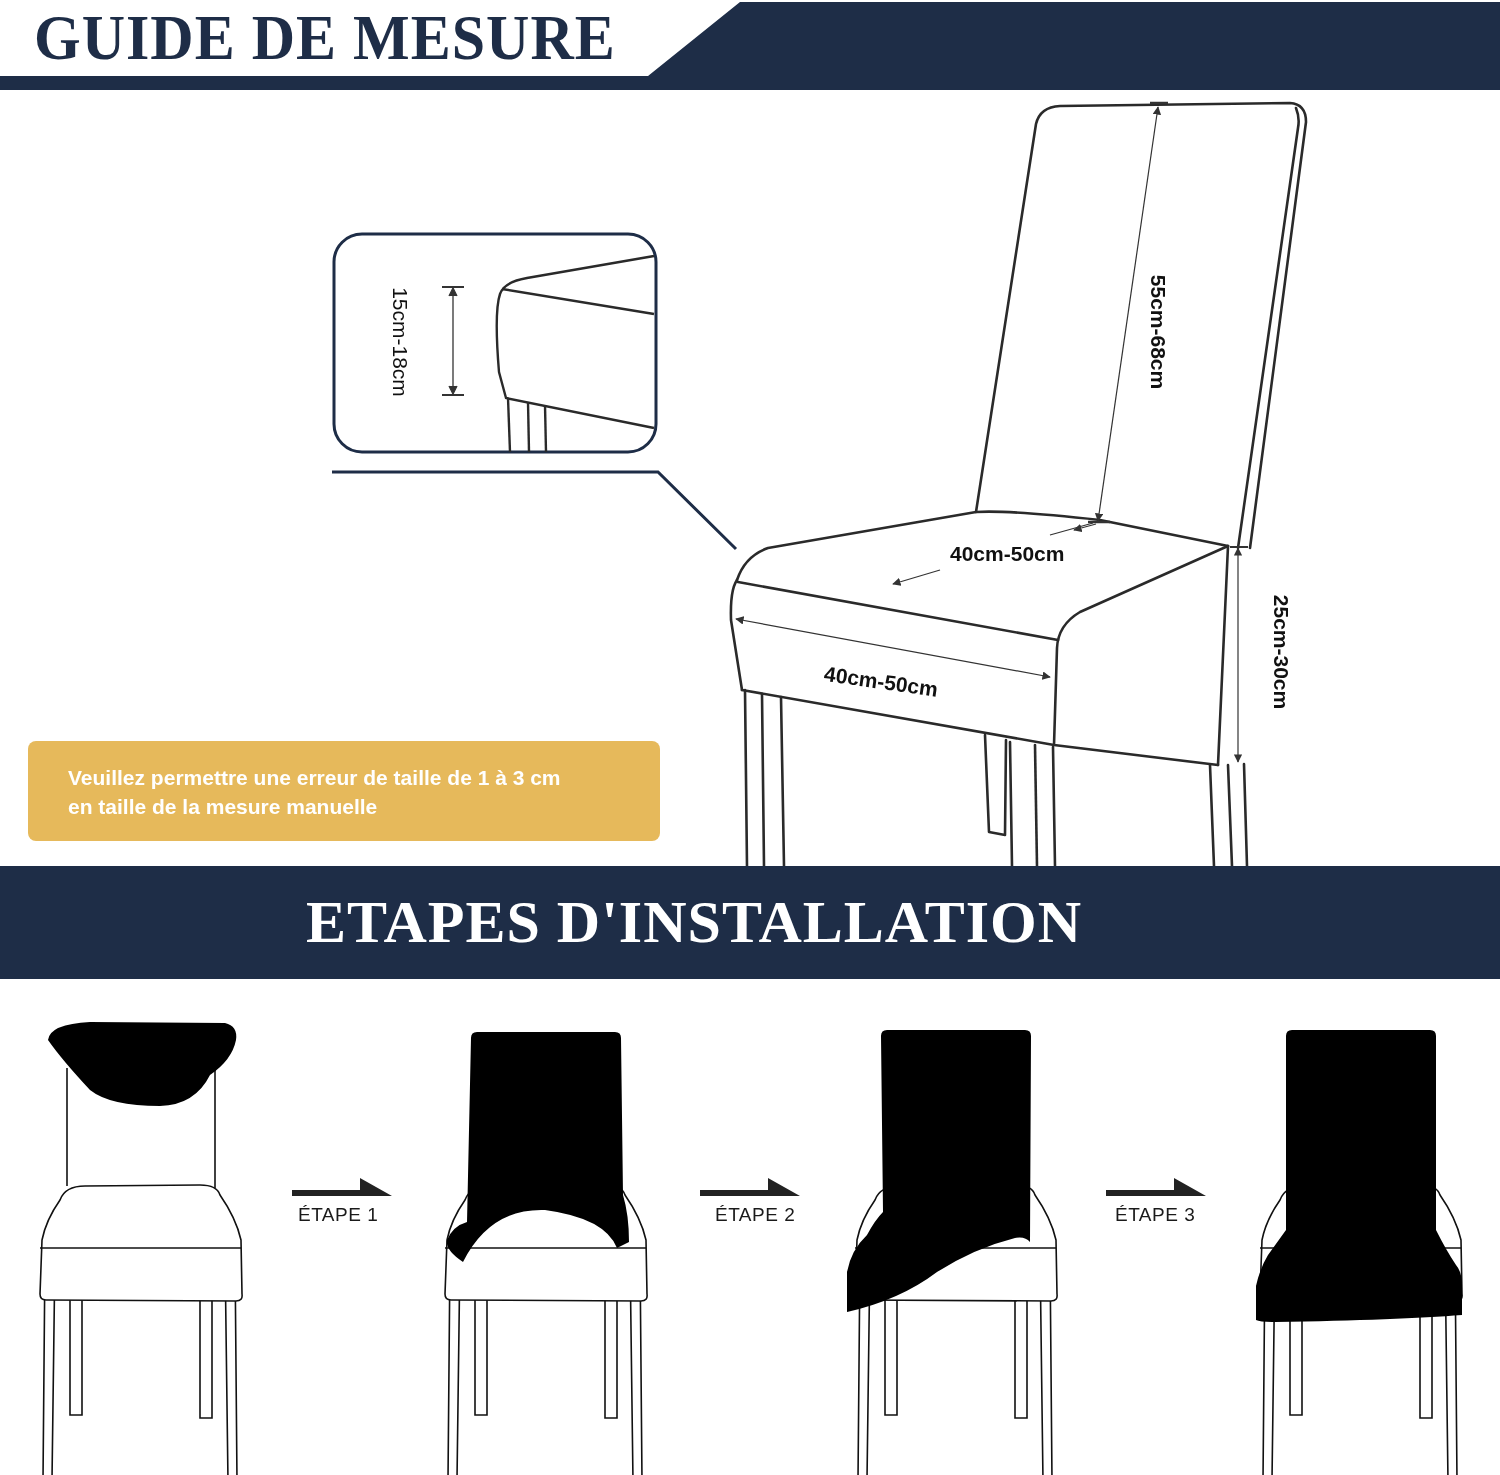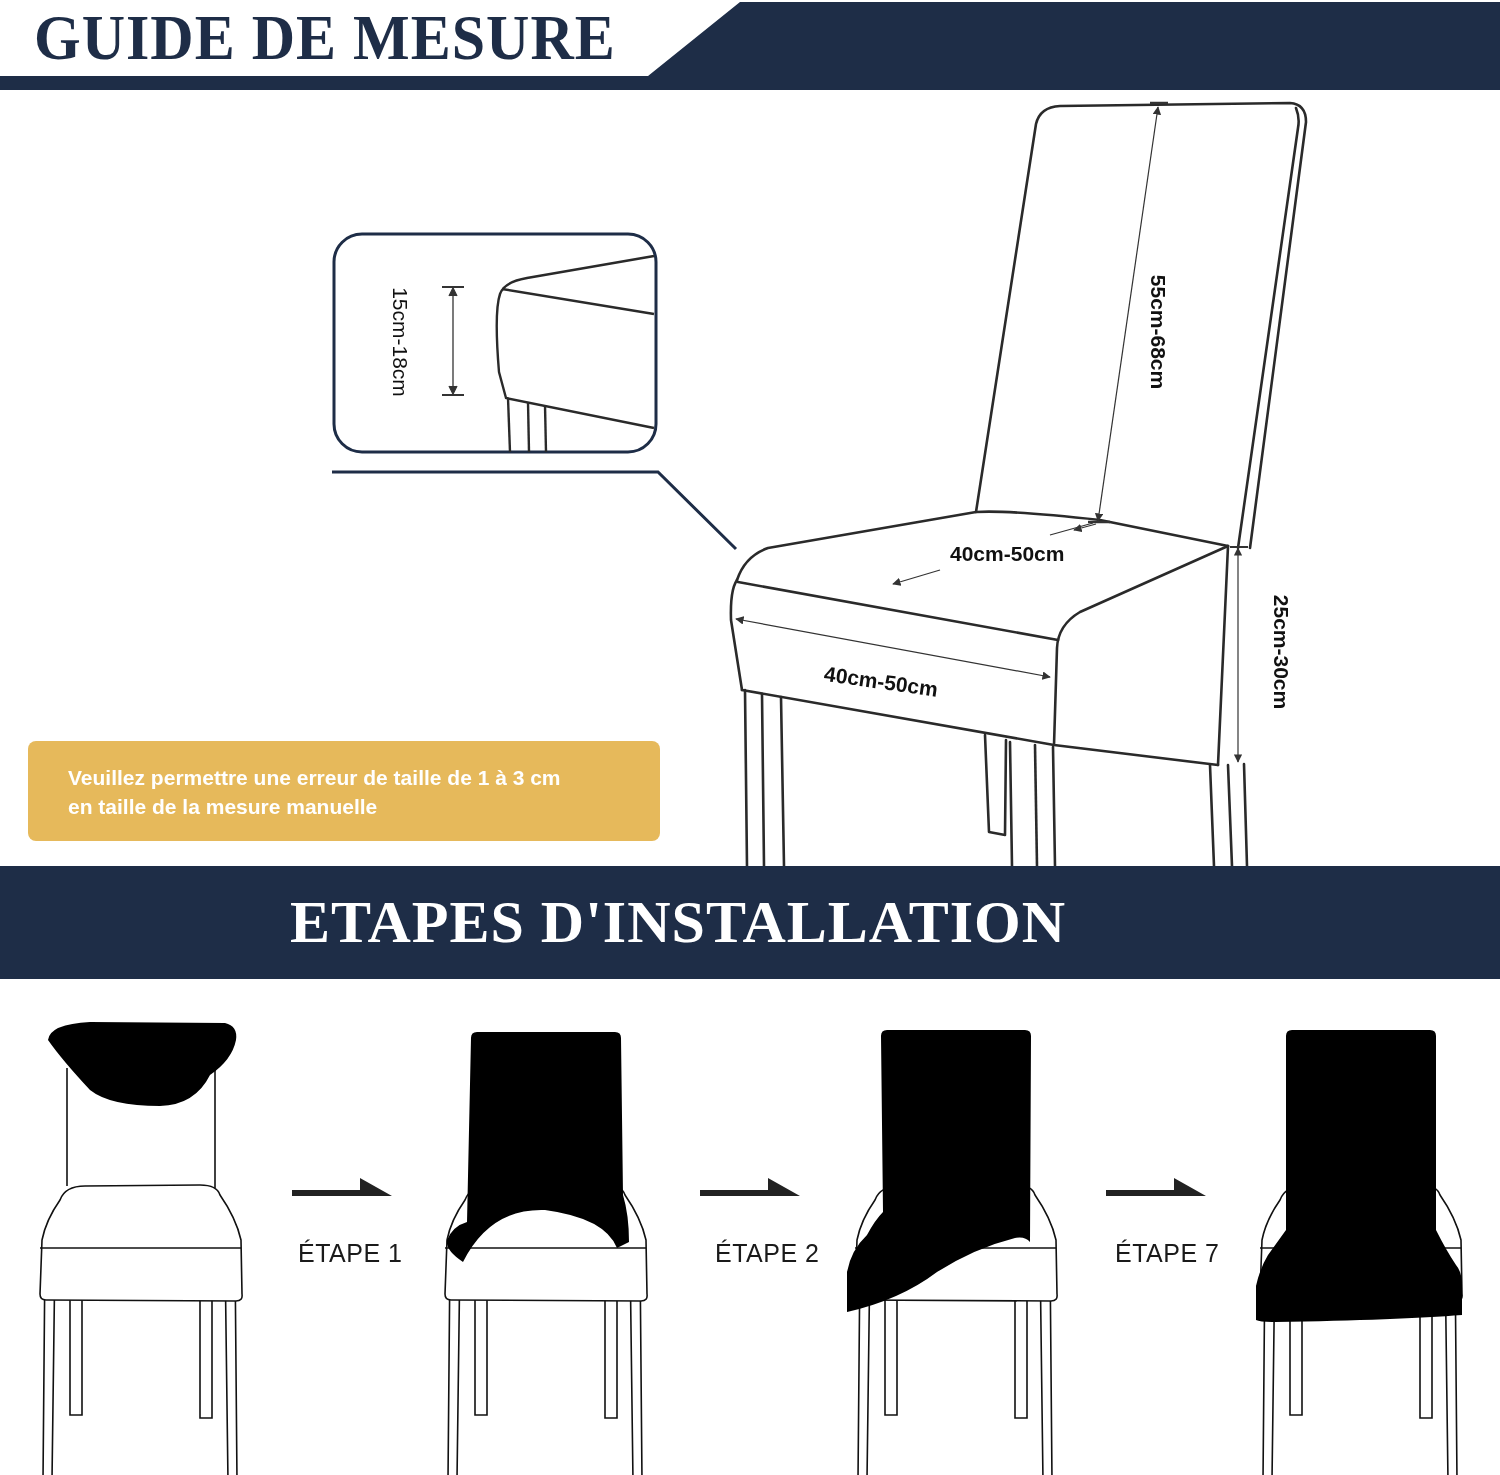--- a/index.html
+++ b/index.html
@@ -13,27 +13,27 @@
     }
     .notice {
       left: 28px; top: 741px; width: 632px; height: 100px; background: #e6b95b;
       border-radius: 8px; box-sizing: border-box; padding: 22px 40px 0 40px;
       color: #ffffff; font-weight: bold; font-size: 21px; line-height: 29px;
     }
     .install-band {
       left: 0; top: 866px; width: 1500px; height: 113px; background: #1e2d47;
     }
     .install-title {
-      left: 0; top: 866px; width: 1356px; height: 113px; line-height: 113px; text-align: center;
+      left: 16px; top: 866px; width: 1356px; height: 113px; line-height: 113px; text-align: center;
       font-family: "Liberation Serif", "DejaVu Serif", serif; font-weight: bold;
       font-size: 60px; color: #ffffff; letter-spacing: 1px; white-space: nowrap;
     }
     .dim-label { font-size: 21px; color: #111; font-weight: bold; white-space: nowrap; }
     .dim-label.rot90 { transform: rotate(90deg); transform-origin: center center; }
-    .step-label { font-size: 25px; color: #1a1a1a; white-space: nowrap; letter-spacing: 0.5px; margin-top: 35px; }
+    .step-label { font-size: 19px; color: #1a1a1a; white-space: nowrap; letter-spacing: 0.5px; }
   </style>
 </head>
 <body>
 
 <svg class="abs" style="left:0;top:0" width="1500" height="90">
   <polygon points="0,76 648,76 740,2 1500,2 1500,90 0,90" fill="#1e2d47"></polygon>
 </svg>
 <div class="abs header-title">GUIDE DE MESURE</div>
 
 <svg class="abs" style="left:0;top:90" width="1500" height="776" viewBox="0 90 1500 776">
@@ -157,13 +157,13 @@
 
   <g fill="#222">
     <path d="M292,1190 L360,1190 L360,1178 L392,1196 L292,1196 Z"></path>
     <path d="M700,1190 L768,1190 L768,1178 L800,1196 L700,1196 Z"></path>
     <path d="M1106,1190 L1174,1190 L1174,1178 L1206,1196 L1106,1196 Z"></path>
   </g>
 </svg>
 
 <div class="abs step-label" style="left:298px;top:1204px">ÉTAPE 1</div>
 <div class="abs step-label" style="left:715px;top:1204px">ÉTAPE 2</div>
-<div class="abs step-label" style="left:1115px;top:1204px">ÉTAPE 7</div>
+<div class="abs step-label" style="left:1115px;top:1204px">ÉTAPE 3</div>
 
 </body></html>

